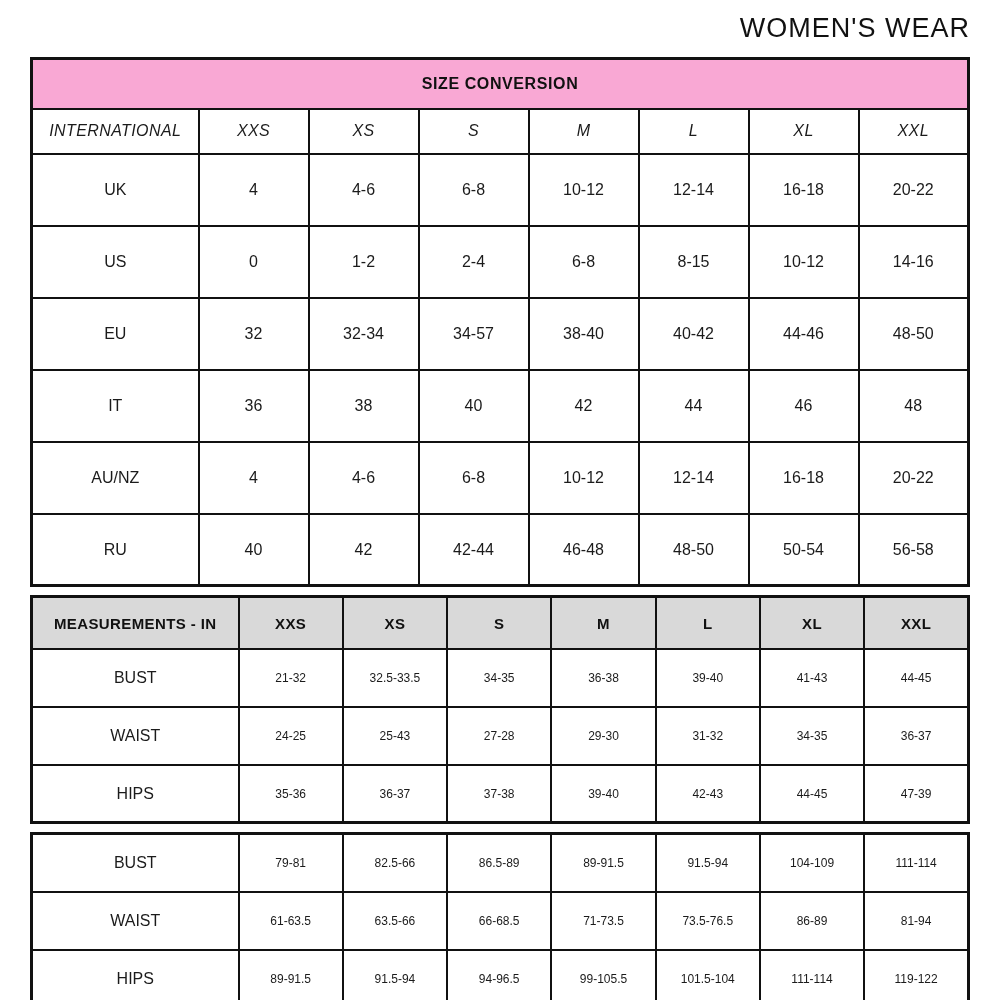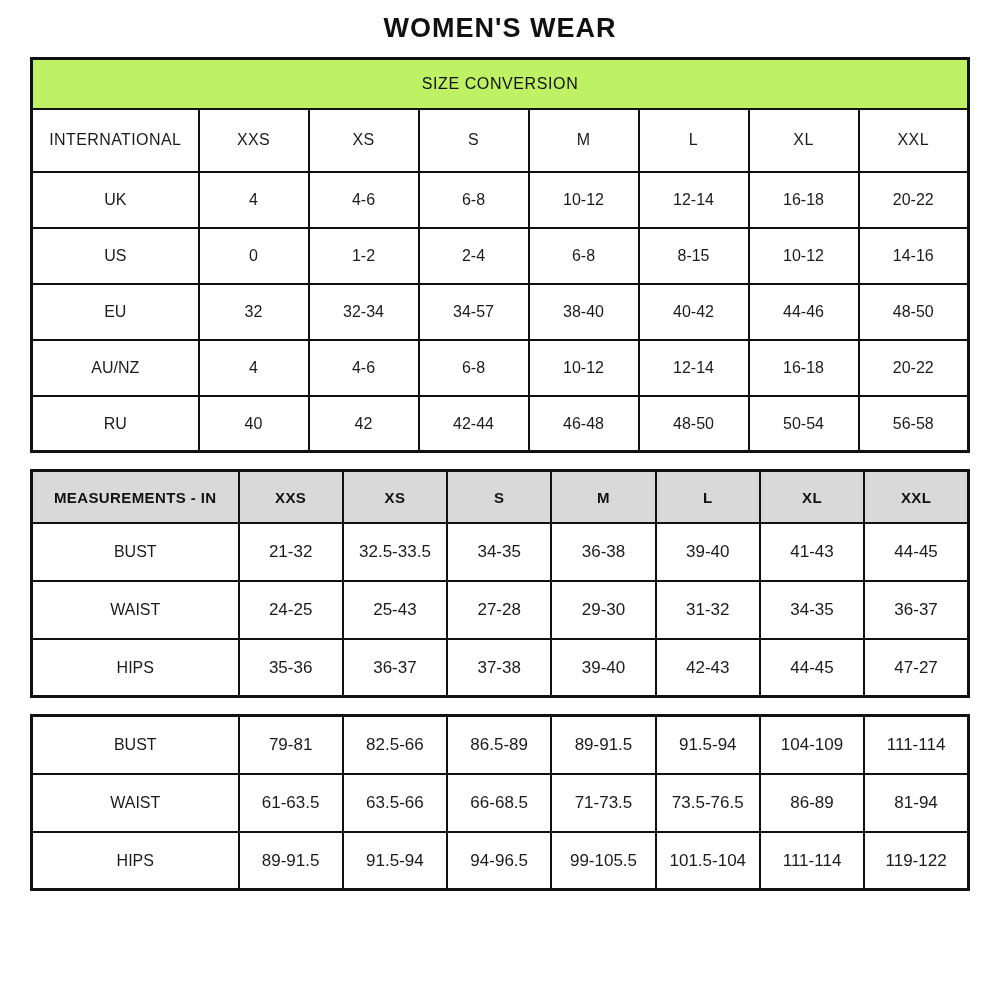--- a/index.html
+++ b/index.html
@@ -6,65 +6,65 @@
   html, body { margin: 0; padding: 0; }
   body {
     width: 1000px; height: 1000px;
     background: #ffffff;
     font-family: "Liberation Sans", sans-serif;
     color: #1b1b1b;
     overflow: hidden;
   }
   .page { padding: 12px 30px 0 30px; }
   .title {
-    text-align: center;
+    text-align: right;
     font-size: 27px;
-    font-weight: bold;
+    font-weight: normal;
     letter-spacing: 1px;
     color: #111111;
     margin: 0 0 13px 0;
     line-height: 1.2;
   }
   table {
     border-collapse: collapse;
     table-layout: fixed;
     width: 940px;
     border: 3px solid #111111;
   }
   td, th {
     border: 2px solid #111111;
     text-align: center;
     vertical-align: middle;
     padding: 0 2px;
     overflow: hidden;
   }
   .band {
     height: 50px;
-    background: #bef264;
+    background: #f9a8d4;
     font-size: 16px;
-    font-weight: normal;
+    font-weight: bold;
     letter-spacing: 0.6px;
     color: #111111;
   }
   
-  .t1 .hdr td { height: 63px; font-size: 16px; letter-spacing: 0.4px; }
-  .t1 .data td { height: 56px; font-size: 16px; }
+  .t1 .hdr td { height: 45px; font-size: 16px; letter-spacing: 0.4px; font-style: italic; }
+  .t1 .data td { height: 72px; font-size: 16px; }
   .t1 col.c0 { width: 167px; }
   
-  .tm { margin-top: 16px; }
+  .tm { margin-top: 8px; }
   .tm col.c0 { width: 207px; }
   .tm .hdr td {
     height: 52px;
     background: #d9d9d9;
     font-size: 15px;
     font-weight: bold;
     letter-spacing: 0.4px;
     color: #111111;
   }
-  .tm .data td { height: 58px; font-size: 17px; }
+  .tm .data td { height: 58px; font-size: 12px; }
   .tm .data td.rowlabel { font-size: 16px; }
 </style>
 </head>
 <body>
 
 <div class="page">
 
   <h1 class="title">WOMEN'S WEAR</h1>
 
   <table class="t1">
@@ -114,20 +114,30 @@
       </tr>
       <tr class="data">
         <td class="rowlabel">EU</td>
         <td>32</td>
         <td>32-34</td>
         <td>34-57</td>
         <td>38-40</td>
         <td>40-42</td>
         <td>44-46</td>
         <td>48-50</td>
+      </tr>
+      <tr class="data">
+        <td class="rowlabel">IT</td>
+        <td>36</td>
+        <td>38</td>
+        <td>40</td>
+        <td>42</td>
+        <td>44</td>
+        <td>46</td>
+        <td>48</td>
       </tr>
       <tr class="data">
         <td class="rowlabel">AU/NZ</td>
         <td>4</td>
         <td>4-6</td>
         <td>6-8</td>
         <td>10-12</td>
         <td>12-14</td>
         <td>16-18</td>
         <td>20-22</td>
@@ -188,21 +198,21 @@
         <td>36-37</td>
       </tr>
       <tr class="data">
         <td class="rowlabel">HIPS</td>
         <td>35-36</td>
         <td>36-37</td>
         <td>37-38</td>
         <td>39-40</td>
         <td>42-43</td>
         <td>44-45</td>
-        <td>47-27</td>
+        <td>47-39</td>
       </tr>
     </tbody>
   </table>
 
   <table class="tm">
     <colgroup>
       <col class="c0">
         <col>
         <col>
         <col>

